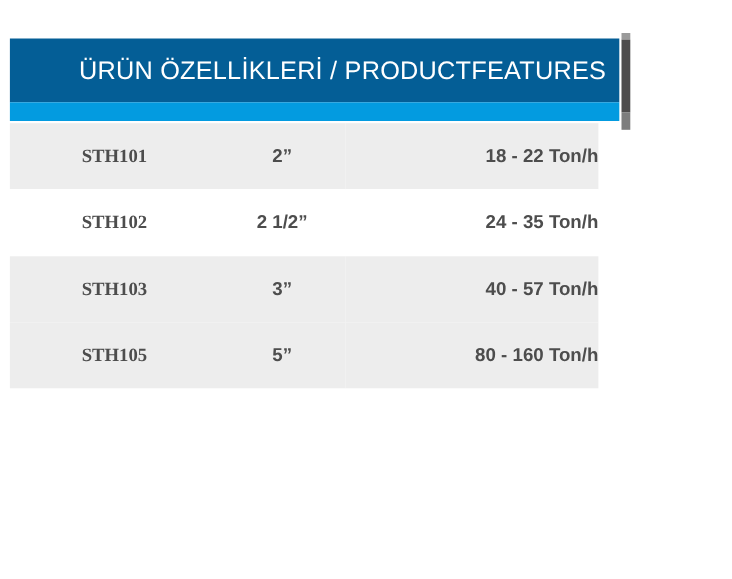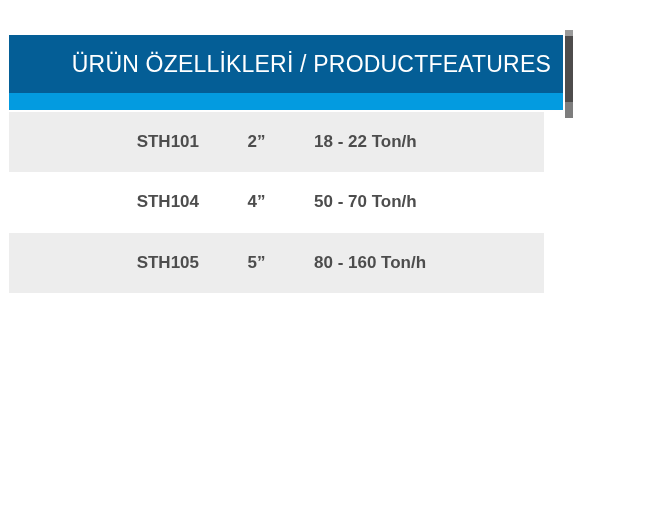--- a/index.html
+++ b/index.html
@@ -122,29 +122,30 @@
   .spec-table td {
     padding: 0;
     color: #4d4d4d;
     font-size: 17px;
     font-weight: bold;
     vertical-align: middle;
     white-space: nowrap;
   }
   .col-model {
     width: 190px;
-    text-align: right;
+    text-align: center;
+    font-family: Liberation Serif, serif;
   }
   .col-size {
     width: 115px;
     text-align: center;
   }
   .col-capacity {
     width: 230px;
-    text-align: left;
+    text-align: right;
   }
 </style>
 </head>
 <body>
 
 <div class="page">
 
   <div class="header-block">
     <div class="header-bar">
       <div class="header-title">ÜRÜN ÖZELLİKLERİ / PRODUCTFEATURES</div>
@@ -160,23 +161,28 @@
   </div>
 
   <table class="spec-table">
     <tbody>
       <tr class="row-alt">
         <td class="col-model">STH101</td>
         <td class="col-size">2”</td>
         <td class="col-capacity">18 - 22 Ton/h</td>
       </tr>
       <tr class="row-plain">
-        <td class="col-model">STH104</td>
-        <td class="col-size">4”</td>
-        <td class="col-capacity">50 - 70 Ton/h</td>
+        <td class="col-model">STH102</td>
+        <td class="col-size">2 1/2”</td>
+        <td class="col-capacity">24 - 35 Ton/h</td>
+      </tr>
+      <tr class="row-alt">
+        <td class="col-model">STH103</td>
+        <td class="col-size">3”</td>
+        <td class="col-capacity">40 - 57 Ton/h</td>
       </tr>
       <tr class="row-alt">
         <td class="col-model">STH105</td>
         <td class="col-size">5”</td>
         <td class="col-capacity">80 - 160 Ton/h</td>
       </tr>
     </tbody>
   </table>
 
 </div>

